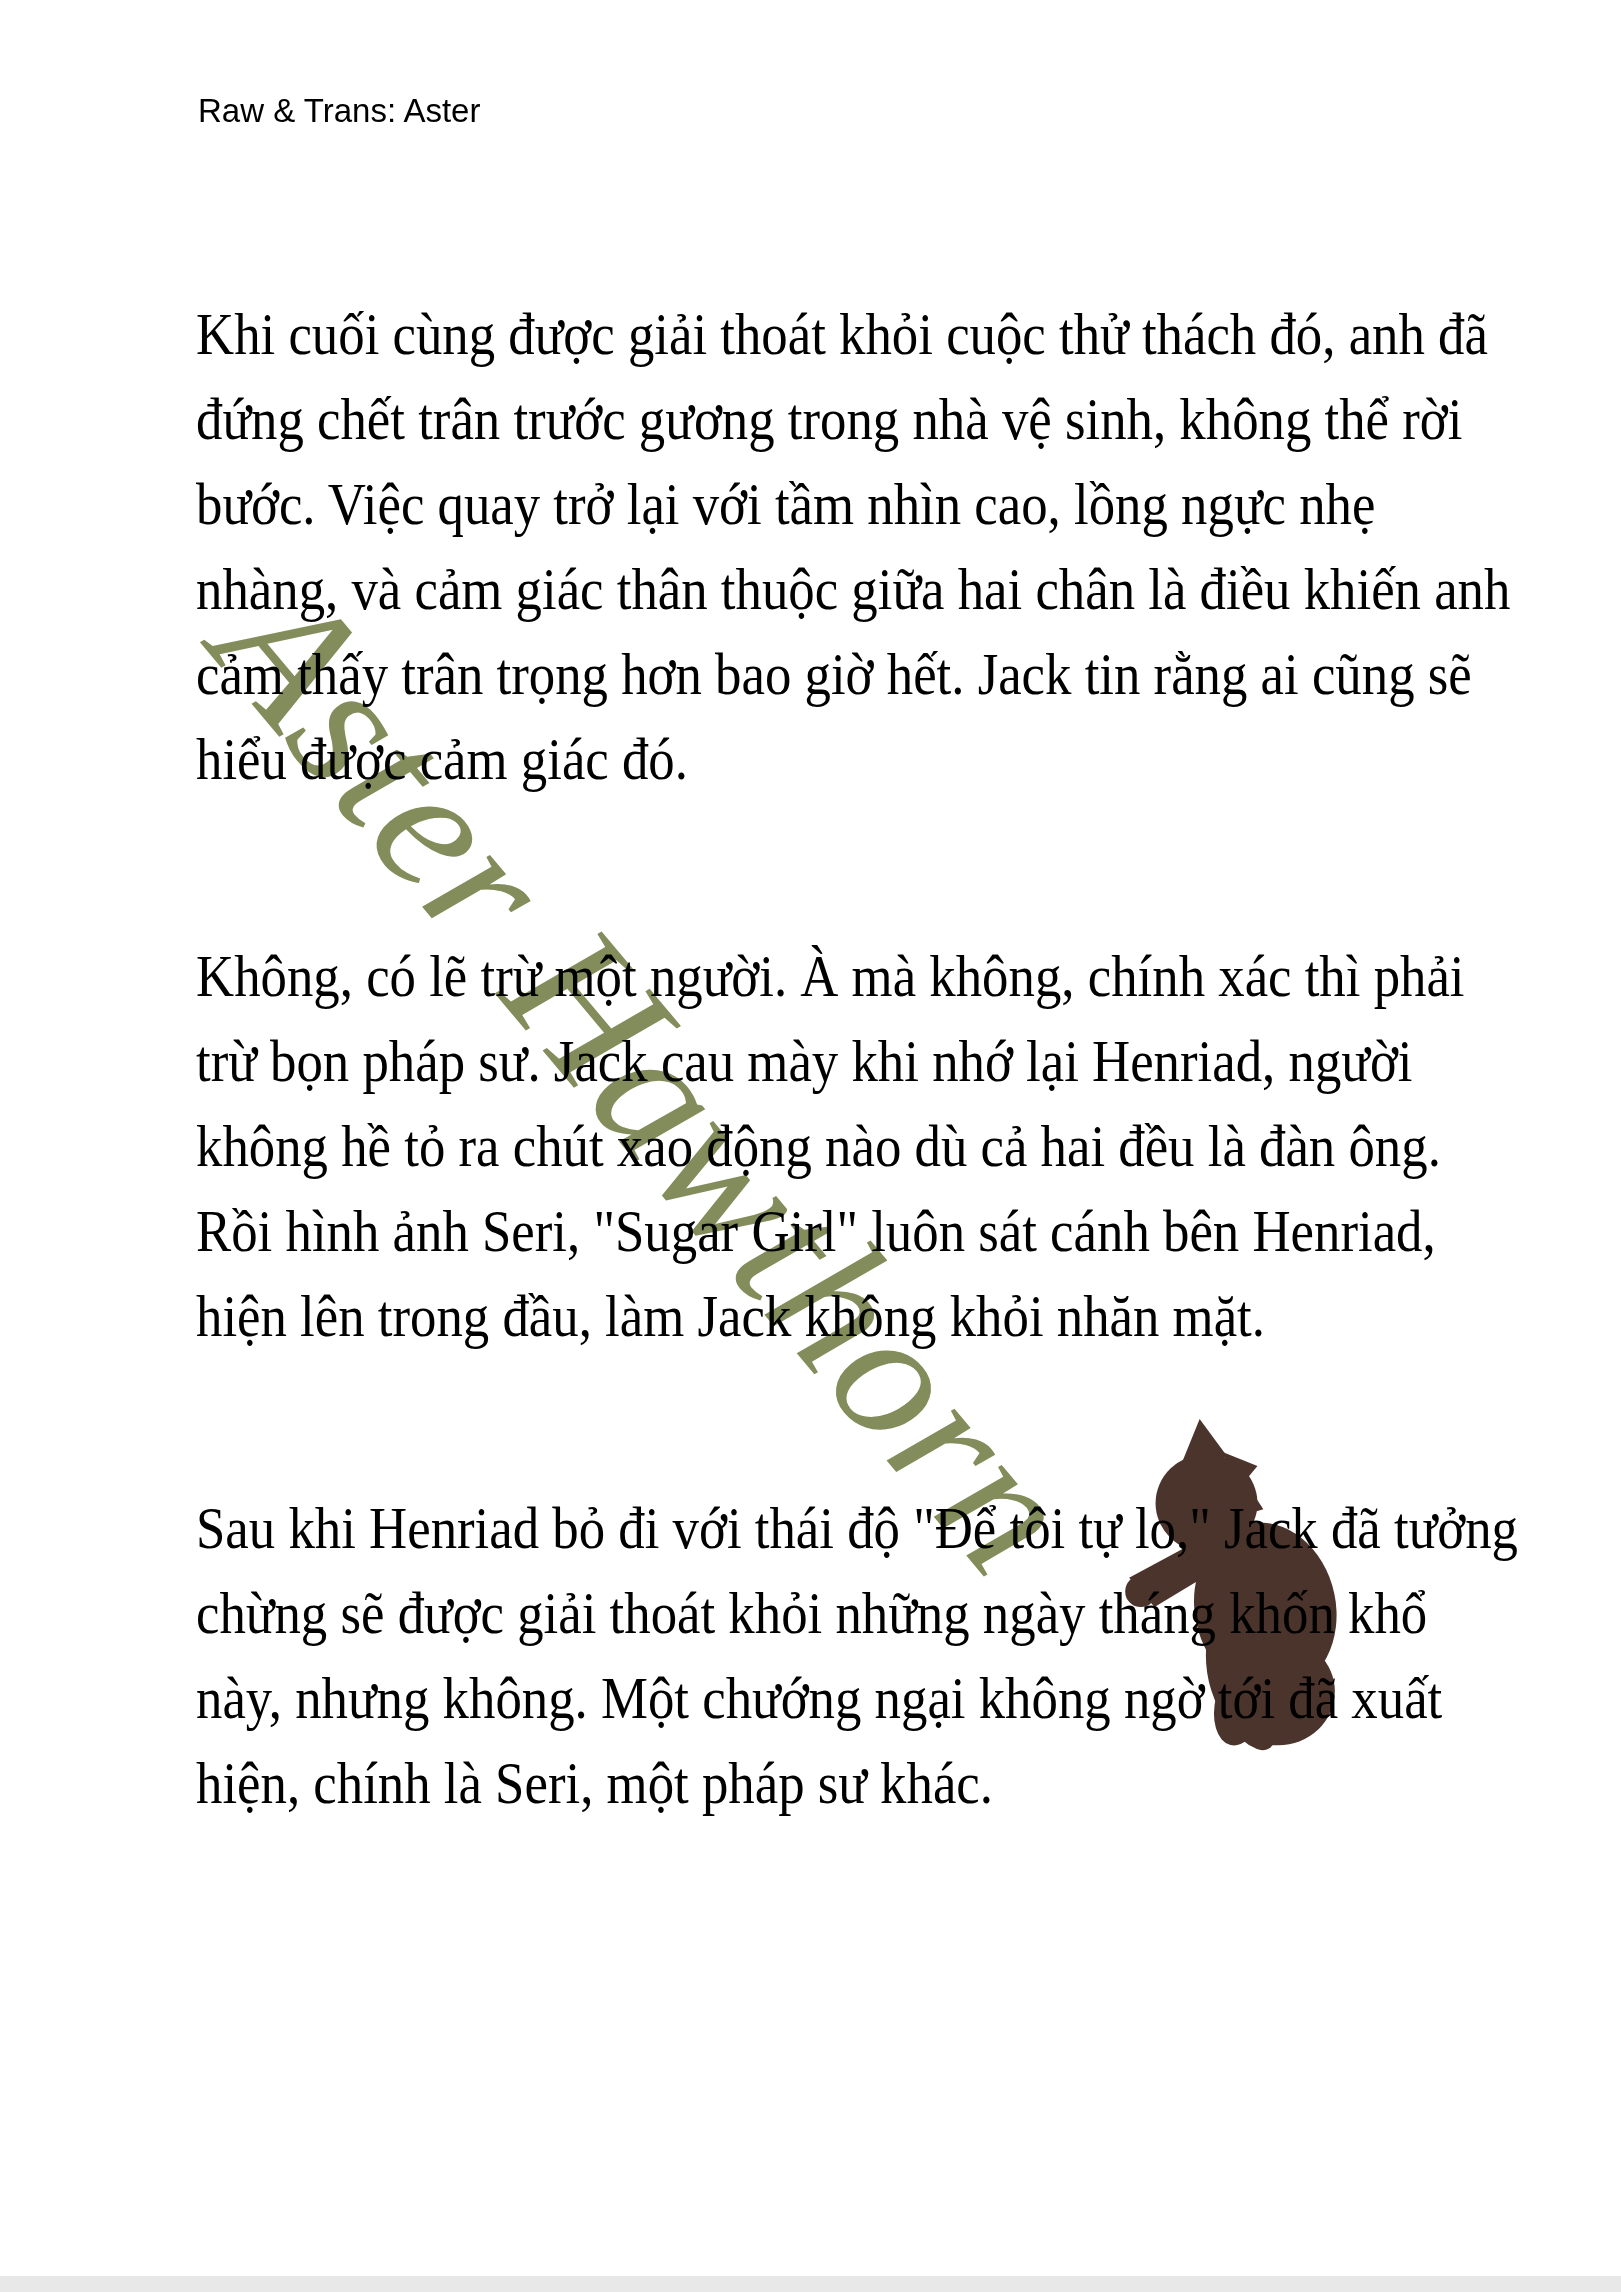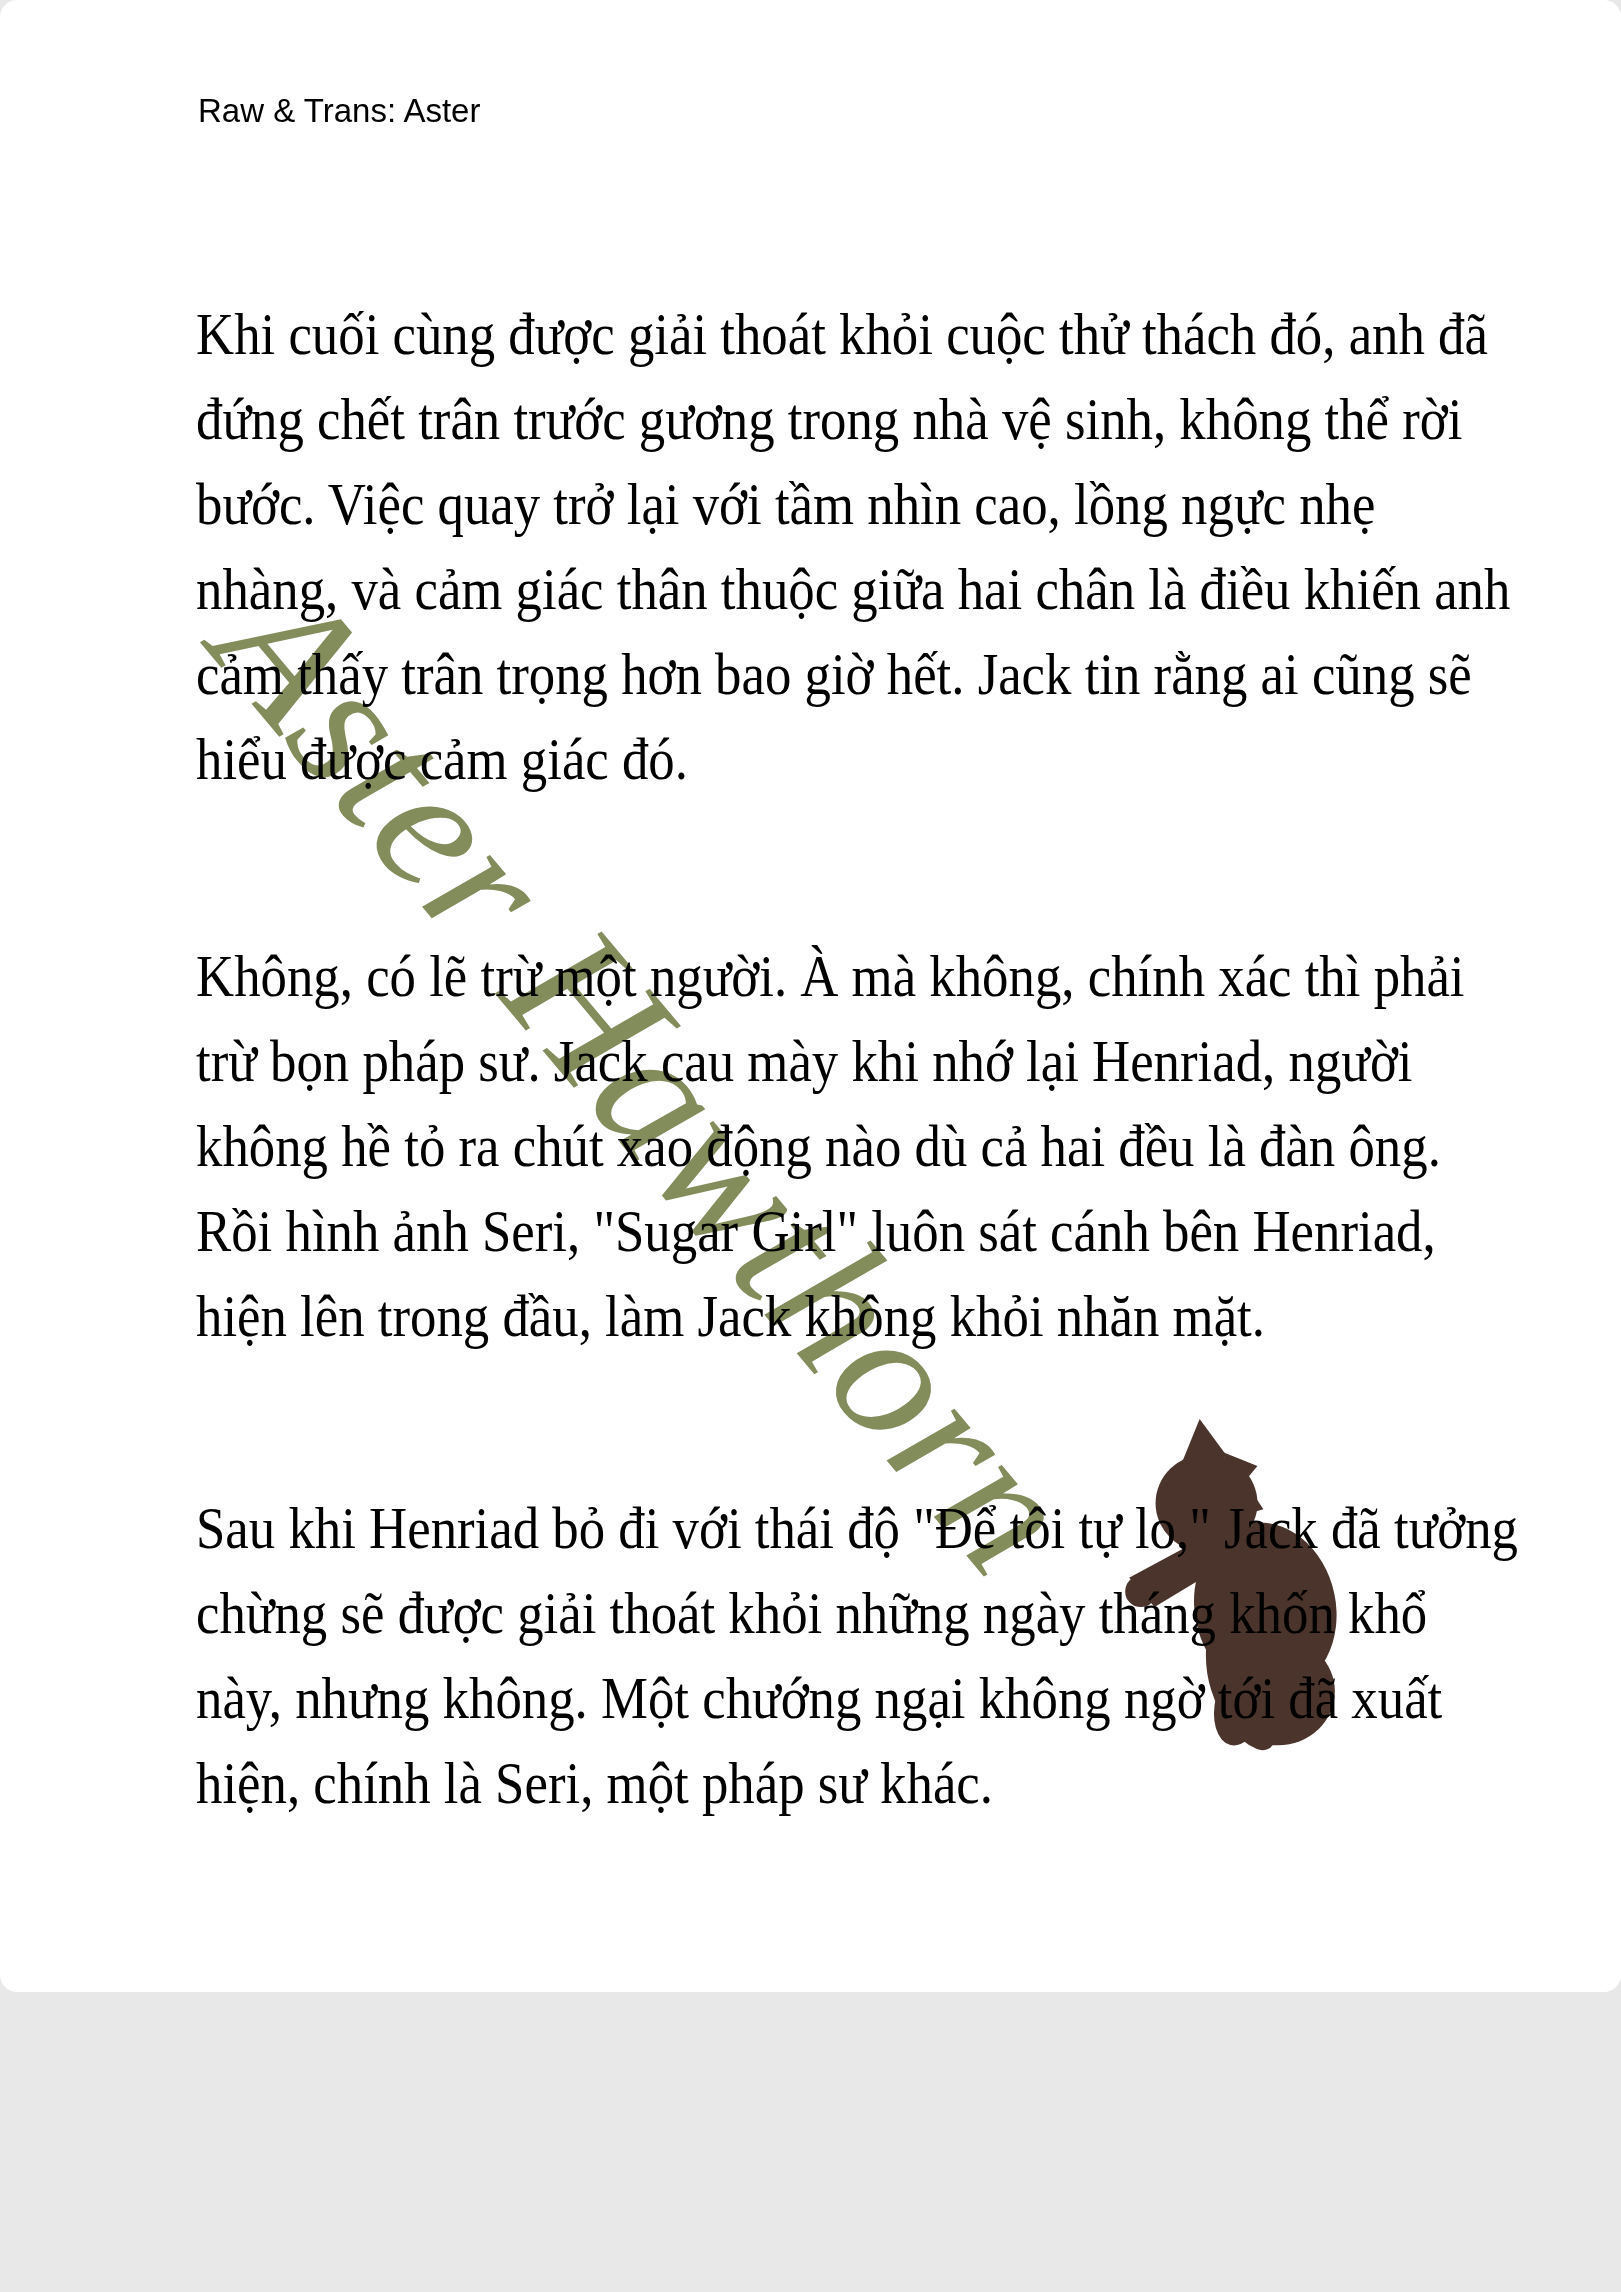--- a/index.html
+++ b/index.html
@@ -1,22 +1,21 @@
 <!DOCTYPE html>
 <html><head>
 <meta charset="utf-8">
 <style>
   html,body{margin:0;padding:0;background:#e8e8e8;}
   .page{
     position:relative;
-    width:1621px;height:1992px;
+    width:1621px;height:2276px;
     background:#ffffff;
     overflow:hidden;
     font-family:"Liberation Serif","DejaVu Serif",serif;
-    border-radius:17px;
   }
   .credit{
     position:absolute;
     left:198px;top:92px;
     font-family:"Liberation Sans","DejaVu Sans",sans-serif;
     font-size:33px;
     color:#000000;
     white-space:nowrap;
     z-index:2;
   }

